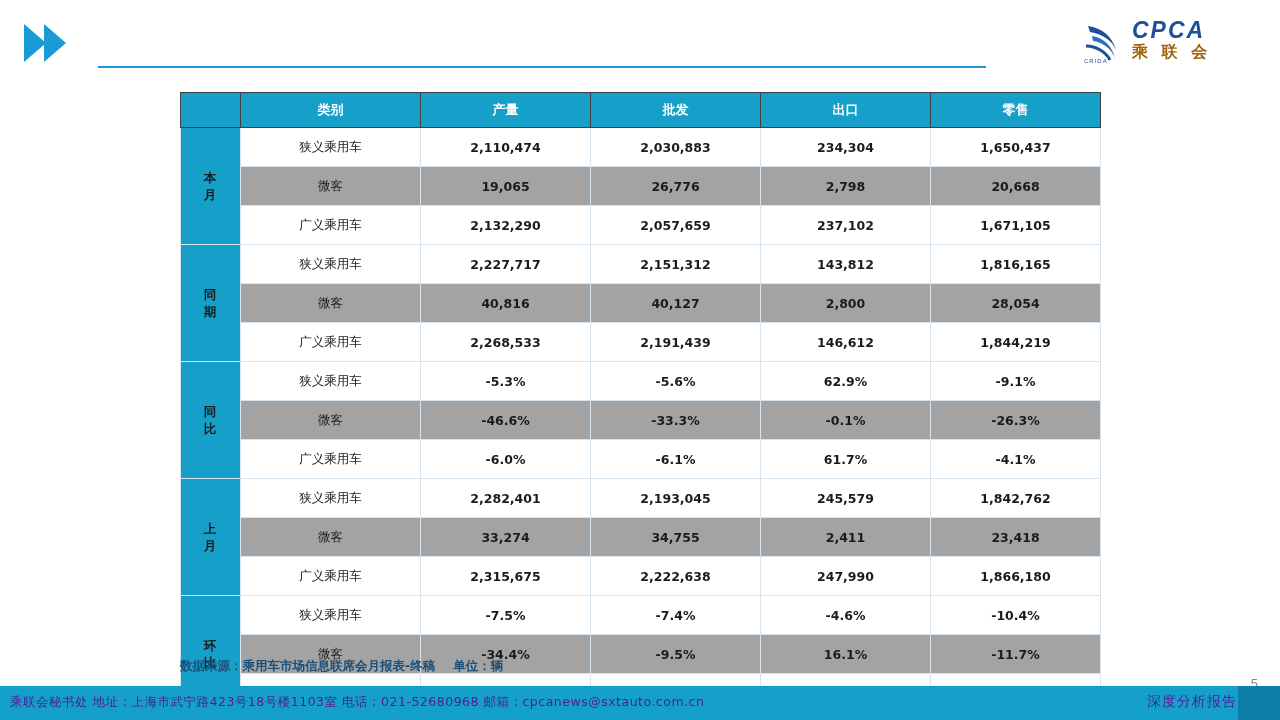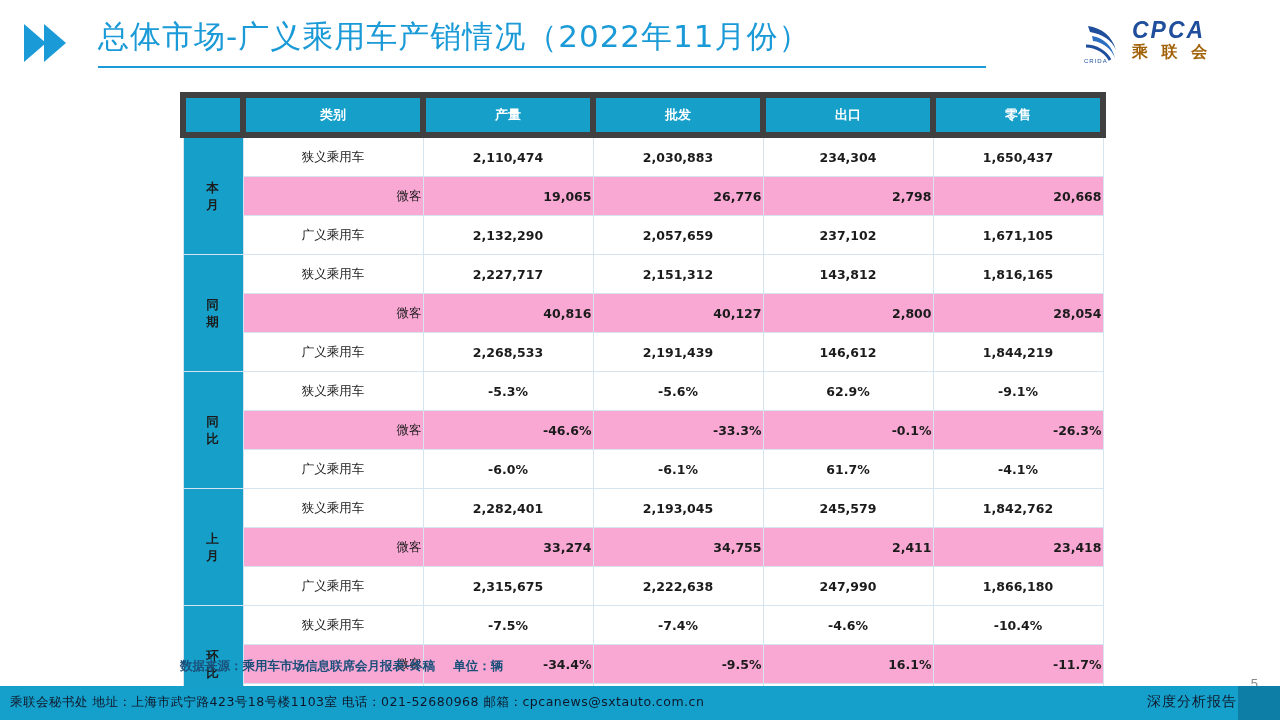--- a/index.html
+++ b/index.html
@@ -137,21 +137,21 @@
     border-collapse: collapse;
     width: 920px;
     table-layout: fixed;
   }
   table.data th {
     background: #16a0c9;
     color: #ffffff;
     font-size: 13px;
     font-weight: bold;
     height: 32px;
-    border: 6px solid #404040;
+    border: 1px solid #404040;
     font-family: "DejaVu Sans", "Liberation Sans", sans-serif;
   }
   table.data td {
     border: 1px solid #d6e4ef;
     height: 36px;
     font-size: 12.5px;
     text-align: center;
     color: #1b1b1b;
     font-family: "DejaVu Sans", "Liberation Sans", sans-serif;
   }
@@ -168,21 +168,21 @@
     display: inline-block;
     width: 14px;
     line-height: 17px;
     word-break: break-all;
   }
   td.cat {
     background: #ffffff;
     font-size: 12.5px;
     color: #1b1b1b;
   }
-  tr.alt td.cat, tr.alt td.num { background: #f9a8d4; text-align: right; }
+  tr.alt td.cat, tr.alt td.num { background: #a3a3a3; }
   td.num { font-weight: bold; background: #ffffff; }
   col.c-grp { width: 60px; }
   col.c-cat { width: 180px; }
   col.c-val { width: 170px; }
 
   
   .source {
     position: absolute;
     left: 180px;
     top: 658px;
@@ -205,21 +205,21 @@
   }
 
   
   .footer {
     position: absolute;
     left: 0;
     bottom: 0;
     width: 1280px;
     height: 34px;
     background: #15a0cb;
-    color: #0f172a;
+    color: #4c1d95;
     z-index: 10;
   }
   .footer-left {
     position: absolute;
     left: 10px;
     top: 8px;
     font-size: 12.5px;
     font-family: "DejaVu Sans", "Liberation Sans", sans-serif;
     letter-spacing: 0.5px;
   }
@@ -242,21 +242,20 @@
 </style>
 </head>
 <body>
 
 <div class="slide-header">
   <div class="chevrons">
     <div class="chev c1"></div>
     <div class="chev c2"></div>
     <div class="chev c3"></div>
   </div>
-  <div class="title">总体市场-广义乘用车产销情况（2022年11月份）</div>
   <div class="title-underline"></div>
 
   <div class="logo">
     <svg class="logo-mark" viewBox="0 0 44 44">
       <path d="M6 6 C20 8, 30 16, 34 30 C30 20, 20 14, 8 12 Z" fill="#1f4e9c"></path>
       <path d="M10 16 C22 18, 30 26, 33 38 C29 28, 20 22, 11 21 Z" fill="#2a6fc0"></path>
       <path d="M4 26 C14 26, 24 32, 28 40" stroke="#1f4e9c" stroke-width="3" fill="none"></path>
     </svg>
     <div class="logo-crida">CRIDA</div>
     <div class="logo-text">

